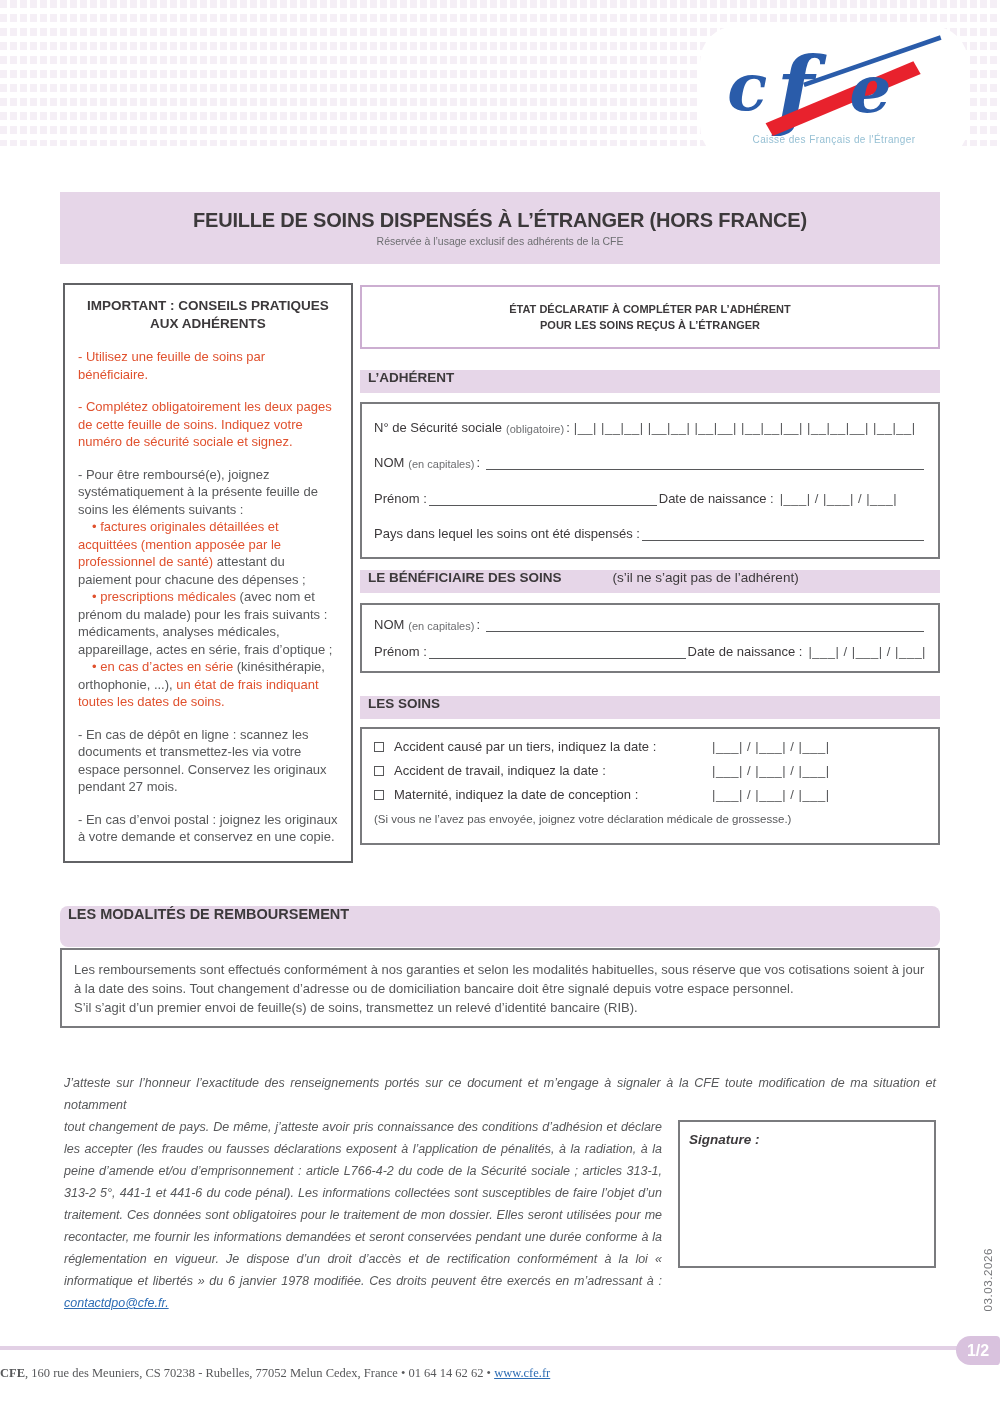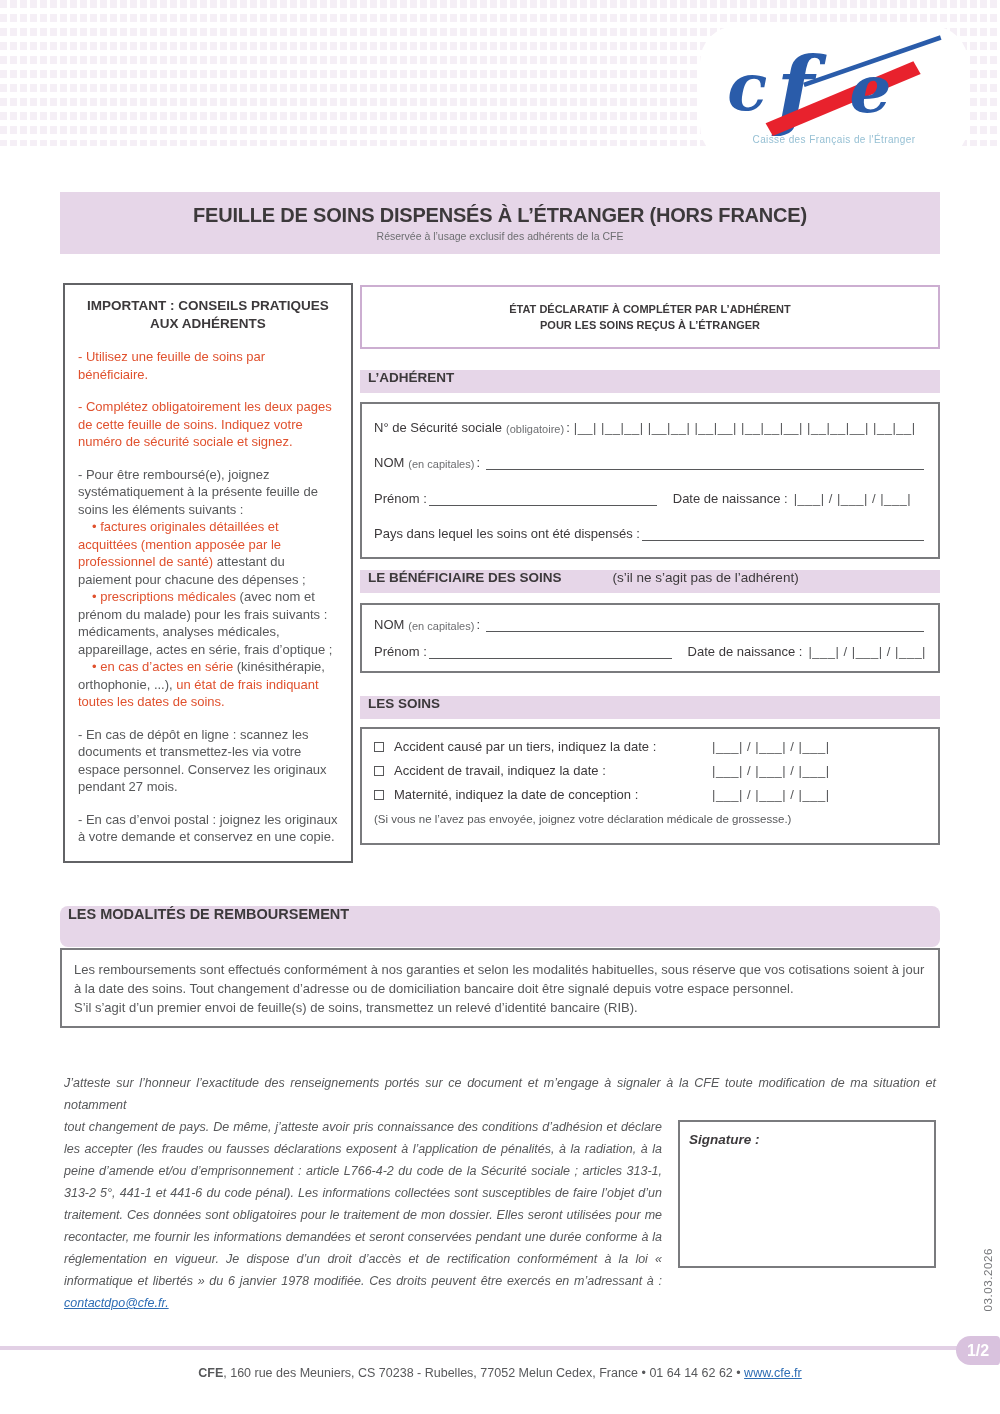--- a/index.html
+++ b/index.html
@@ -32,21 +32,21 @@
   .logo-plate{
     position:absolute;top:26px;right:32px;width:268px;height:136px;
     background:#fff;border-radius:36px;z-index:2;
     display:flex;flex-direction:column;align-items:center;justify-content:flex-start;
   }
   .logo-svg{display:block;margin-top:6px;}
   .logo-caption{font-size:10px;color:var(--logo-cap);letter-spacing:.4px;margin-top:-2px;}
 
   
   .banner{
-    position:absolute;left:60px;top:192px;width:880px;height:62px;background:var(--lav);
+    position:absolute;left:60px;top:192px;width:880px;height:72px;background:var(--lav);
     display:flex;flex-direction:column;align-items:center;justify-content:center;
   }
   .banner-title{font-size:20px;font-weight:bold;color:var(--dark);letter-spacing:-.2px;}
   .banner-sub{font-size:10.5px;color:var(--mid);margin-top:3px;}
 
   
   .sidebar{
     position:absolute;left:63px;top:283px;width:290px;height:580px;
     border:2px solid #626366;background:#fff;padding:12px 13px;
   }
@@ -82,21 +82,21 @@
   .box-soins{left:360px;top:727px;width:580px;height:118px;justify-content:flex-start;padding-top:10px;}
   .box-modalites{left:60px;top:948px;width:880px;height:80px;justify-content:center;}
 
   .frow{display:flex;align-items:flex-end;font-size:13px;color:var(--dark);}
   .frow .lbl{white-space:nowrap;}
   .frow .note{font-size:11px;color:var(--mid);margin-left:4px;white-space:nowrap;}
   .frow .sep{margin:0 4px 0 2px;}
   .wline{flex:1 1 auto;border-bottom:1px solid var(--gray);height:15px;margin:0 2px;}
   .wline.short{flex:0 0 228px;}
   .cells{white-space:nowrap;color:var(--gray);letter-spacing:.5px;font-size:13px;}
-  .dob-lbl{margin-left:14px;white-space:nowrap;}
+  .dob-lbl{white-space:nowrap;}
   .dob{margin-left:6px;}
 
   .srow{display:flex;align-items:center;font-size:13px;color:var(--dark);margin-bottom:9px;}
   .cbox{flex:0 0 auto;width:10px;height:10px;border:1.5px solid var(--gray);margin-right:10px;}
   .srow .slbl{flex:0 0 318px;}
   .soins-note{font-size:11.5px;color:var(--gray);margin-top:2px;}
 
   .modal-p{font-size:13px;color:var(--gray);line-height:19px;}
 
   
@@ -115,22 +115,22 @@
   }
 
   
   .foot-line{position:absolute;left:0;top:1346px;width:1000px;height:4px;background:var(--lav-line);}
   .page-badge{
     position:absolute;top:1336px;right:0;width:44px;height:29px;background:var(--lav-badge);
     border-radius:15px 4px 4px 15px;color:#fff;font-size:16px;font-weight:bold;
     display:flex;align-items:center;justify-content:center;z-index:2;
   }
   .footer{
-    position:absolute;left:0;top:1366px;width:1000px;text-align:center;
-    font-size:12.5px;color:var(--gray);
+    position:absolute;left:0;top:1366px;width:1000px;
+    font-size:12.5px;color:var(--gray);font-family:Liberation Serif, serif;
   }
   .footer .b{font-weight:bold;}
   .footer a{color:var(--link);text-decoration:underline;}
 </style>
 </head>
 <body>
 
 <div class="page">
 
   <div class="dot-band"></div>

